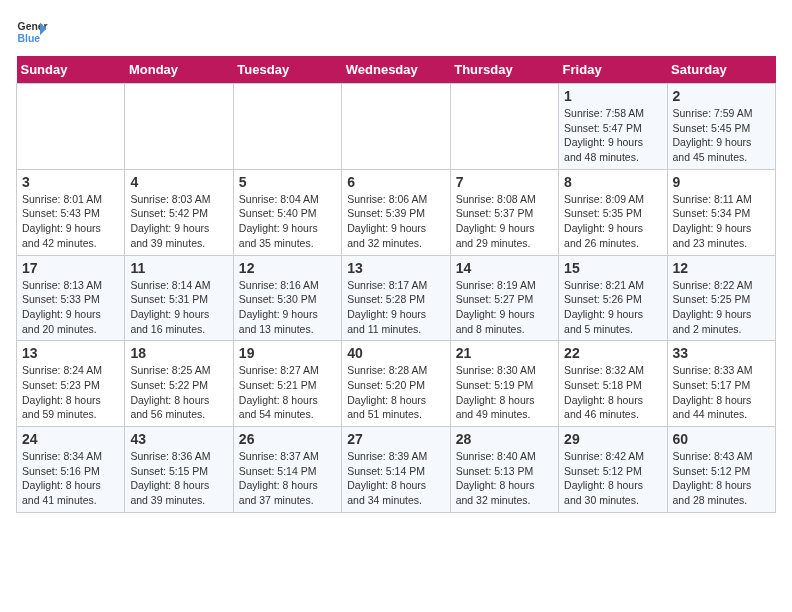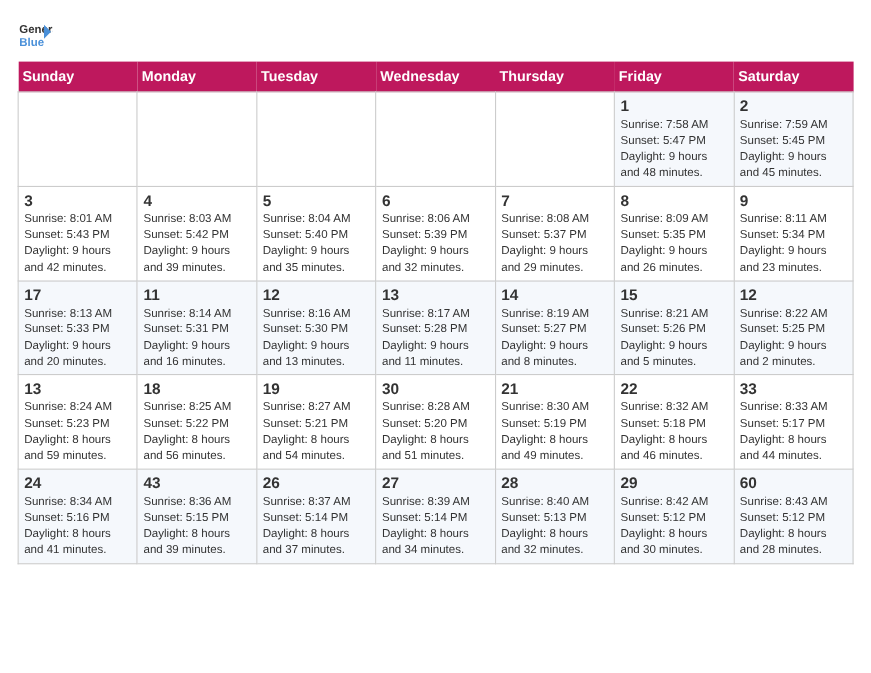--- a/index.html
+++ b/index.html
@@ -195,21 +195,21 @@
         </td>
         <td>
           <span class="day-num">18</span>
           <div class="day-info">Sunrise: 8:25 AM<br>Sunset: 5:22 PM<br>Daylight: 8 hours<br>and 56 minutes.</div>
         </td>
         <td>
           <span class="day-num">19</span>
           <div class="day-info">Sunrise: 8:27 AM<br>Sunset: 5:21 PM<br>Daylight: 8 hours<br>and 54 minutes.</div>
         </td>
         <td>
-          <span class="day-num">30</span>
+          <span class="day-num">40</span>
           <div class="day-info">Sunrise: 8:28 AM<br>Sunset: 5:20 PM<br>Daylight: 8 hours<br>and 51 minutes.</div>
         </td>
         <td>
           <span class="day-num">21</span>
           <div class="day-info">Sunrise: 8:30 AM<br>Sunset: 5:19 PM<br>Daylight: 8 hours<br>and 49 minutes.</div>
         </td>
         <td>
           <span class="day-num">22</span>
           <div class="day-info">Sunrise: 8:32 AM<br>Sunset: 5:18 PM<br>Daylight: 8 hours<br>and 46 minutes.</div>
         </td>

